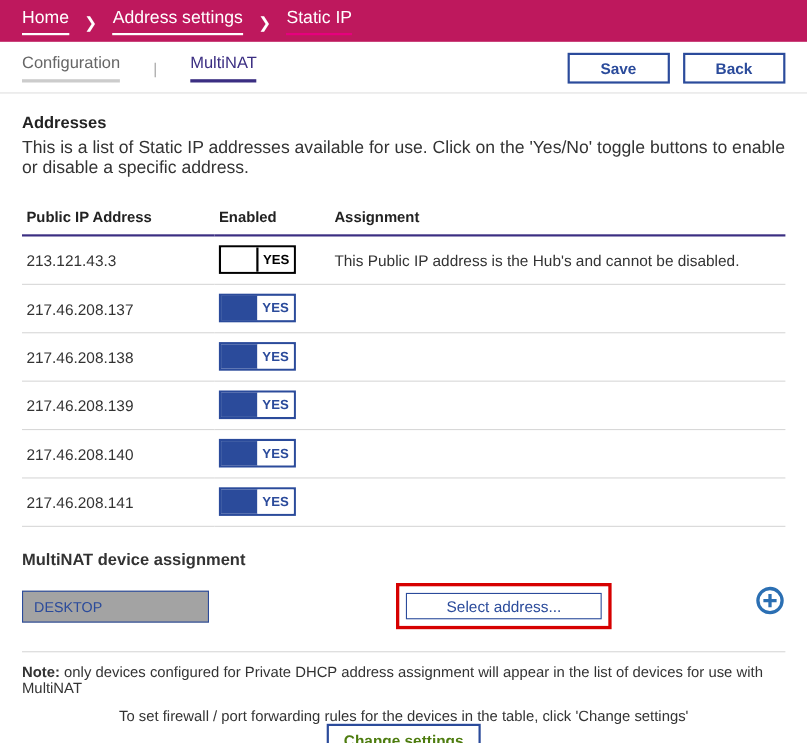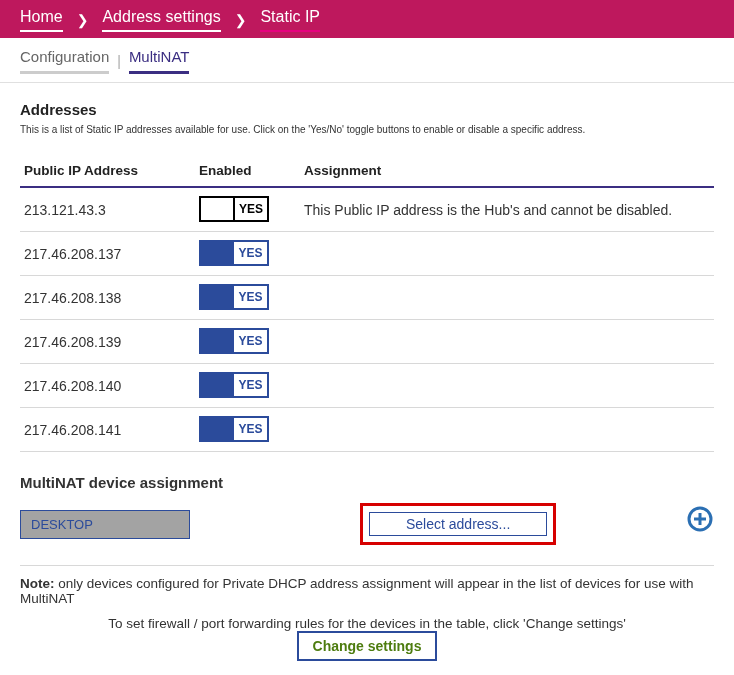--- a/index.html
+++ b/index.html
@@ -31,21 +31,21 @@
     font-size: 14px;
   }
   
   .tabrow {
     display: flex;
     align-items: center;
     justify-content: space-between;
     padding: 10px 20px 8px 20px;
     border-bottom: 1px solid #e0e0e0;
   }
-  .tabs { display: flex; align-items: center; gap: 8px; }
+  .tabs { display: flex; align-items: center; gap: 30px; }
   .tab {
     color: #666;
     font-size: 15px;
     cursor: pointer;
     padding-bottom: 6px;
   }
   .tab.inactive { border-bottom: 3px solid #ccc; }
   .tab.active { color: #3b2e82; border-bottom: 3px solid #3b2e82; }
   .tab-sep { color: #aaa; }
   .tabrow-buttons { display: flex; gap: 12px; }
@@ -60,21 +60,21 @@
   }
   
   .content { padding: 18px 20px 30px 20px; }
   .section-title {
     font-weight: 700;
     font-size: 15px;
     color: #222;
     margin-bottom: 6px;
   }
   .section-desc {
-    font-size: 10px;
+    font-size: 16px;
     color: #333;
     margin-bottom: 22px;
   }
   
   .ip-table { width: 100%; border-collapse: collapse; }
   .ip-table thead tr { border-bottom: 2px solid #3b2e82; }
   .ip-table th {
     text-align: left;
     font-weight: 700;
     font-size: 13.5px;
@@ -174,20 +174,24 @@
   <span class="breadcrumb-item underline-white">Address settings</span>
   <span class="breadcrumb-sep">❯</span>
   <span class="breadcrumb-item underline-pink">Static IP</span>
 </div>
 
 <div class="tabrow">
   <div class="tabs">
     <span class="tab inactive">Configuration</span>
     <span class="tab-sep">|</span>
     <span class="tab active">MultiNAT</span>
+  </div>
+  <div class="tabrow-buttons">
+    <button class="btn-outline">Save</button>
+    <button class="btn-outline">Back</button>
   </div>
 </div>
 
 <div class="content">
 
   <div class="section-title">Addresses</div>
   <div class="section-desc">This is a list of Static IP addresses available for use. Click on the 'Yes/No' toggle buttons to enable or disable a specific address.</div>
 
   <table class="ip-table">
     <thead>

